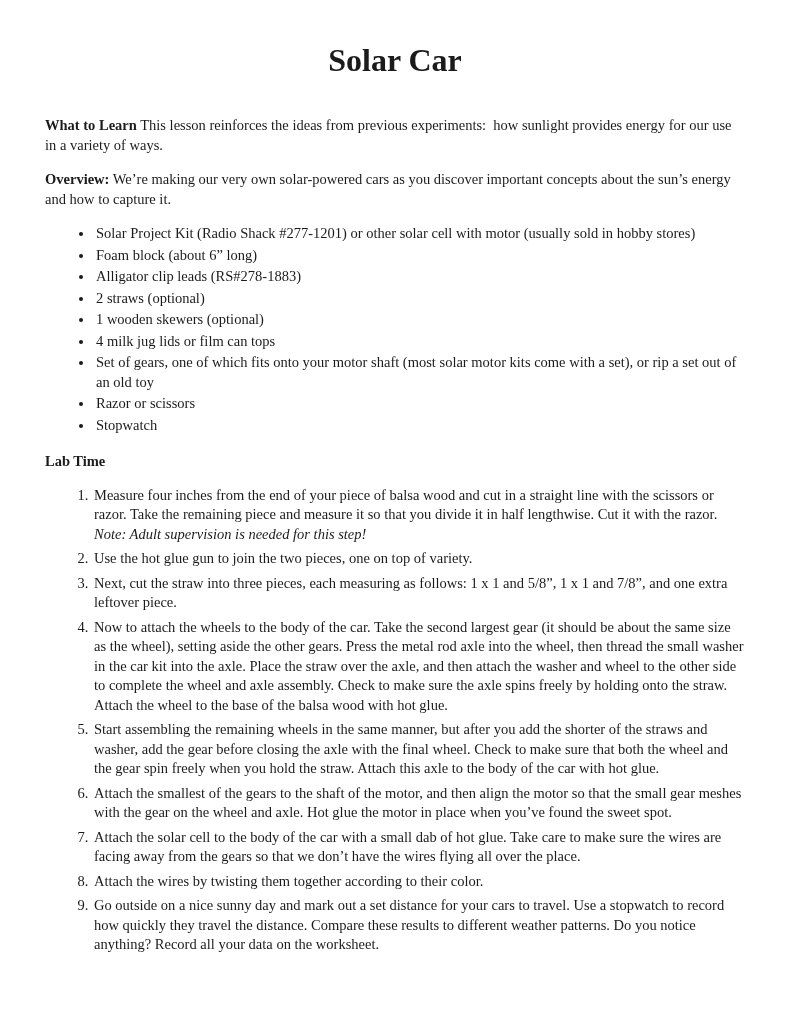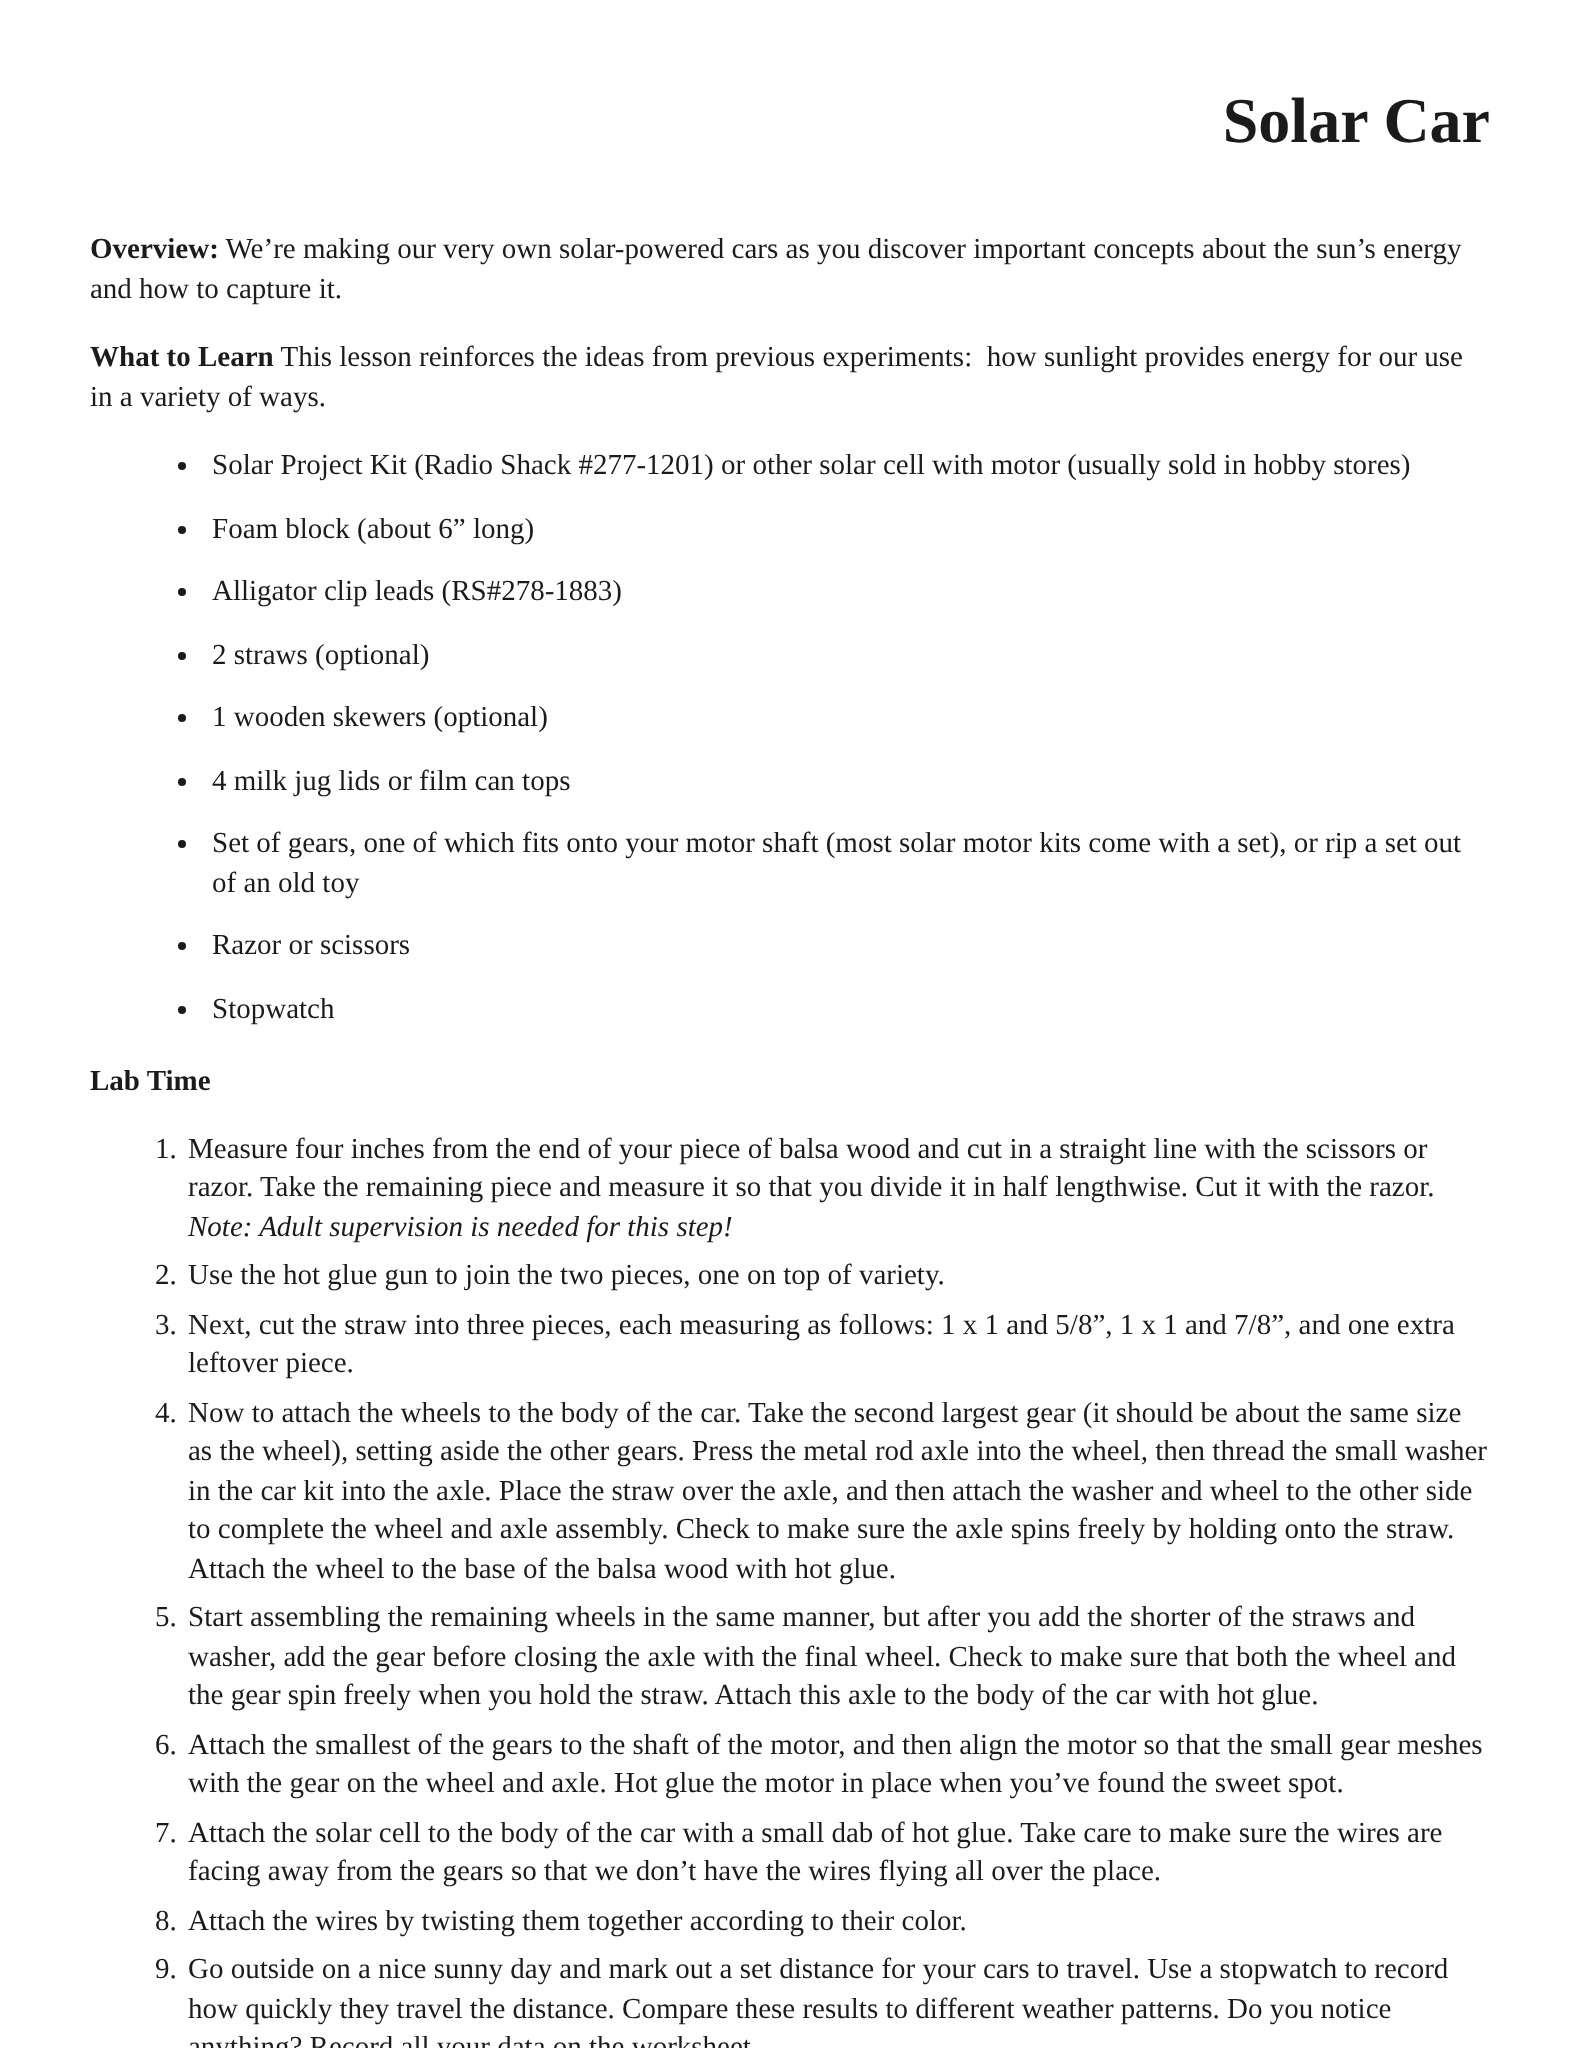--- a/index.html
+++ b/index.html
@@ -18,21 +18,21 @@
     font-family: "Liberation Serif", "DejaVu Serif", serif;
     font-size: 14.5px;
     line-height: 19.5px;
     padding: 40px 46px 0 45px;
     overflow: hidden;
   }
   .doc-title {
     font-size: 32px;
     line-height: 40px;
     font-weight: bold;
-    text-align: right;
+    text-align: center;
     margin: 0 0 36px 0;
     letter-spacing: 0px;
   }
   p.body-para {
     margin: 0 0 15px 0;
     white-space: pre-wrap;
   }
   .lead {
     font-weight: bold;
   }
@@ -41,21 +41,21 @@
     line-height: 19.5px;
     font-weight: bold;
     margin: 0 0 14px 0;
   }
   ul.materials-list {
     margin: 0 0 17px 0;
     padding-left: 47px;
     list-style: disc outside;
   }
   ul.materials-list li {
-    margin: 12px;
+    margin: 2px;
     padding-left: 2px;
   }
   ol.steps-list {
     margin: 0;
     padding-left: 47px;
     list-style: decimal outside;
   }
   ol.steps-list li {
     margin: 0 0 5px 0;
     padding-left: 2px;
@@ -66,23 +66,23 @@
   .step-note {
   }
 </style>
 </head>
 <body>
 
 <div class="page">
 
   <h1 class="doc-title">Solar Car</h1>
 
+  <p class="body-para"><span class="lead">What to Learn</span><span> This lesson reinforces the ideas from previous experiments:  how sunlight provides energy for our use in a variety of ways.</span></p>
+
   <p class="body-para"><span class="lead">Overview:</span><span> We’re making our very own solar-powered cars as you discover important concepts about the sun’s energy and how to capture it.</span></p>
-
-  <p class="body-para"><span class="lead">What to Learn</span><span> This lesson reinforces the ideas from previous experiments:  how sunlight provides energy for our use in a variety of ways.</span></p>
 
 
   <ul class="materials-list">
     <li>Solar Project Kit (Radio Shack #277-1201) or other solar cell with motor (usually sold in hobby stores)</li>
     <li>Foam block (about 6” long)</li>
     <li>Alligator clip leads (RS#278-1883)</li>
     <li>2 straws (optional)</li>
     <li>1 wooden skewers (optional)</li>
     <li>4 milk jug lids or film can tops</li>
     <li>Set of gears, one of which fits onto your motor shaft (most solar motor kits come with a set), or rip a set out of an old toy</li>

